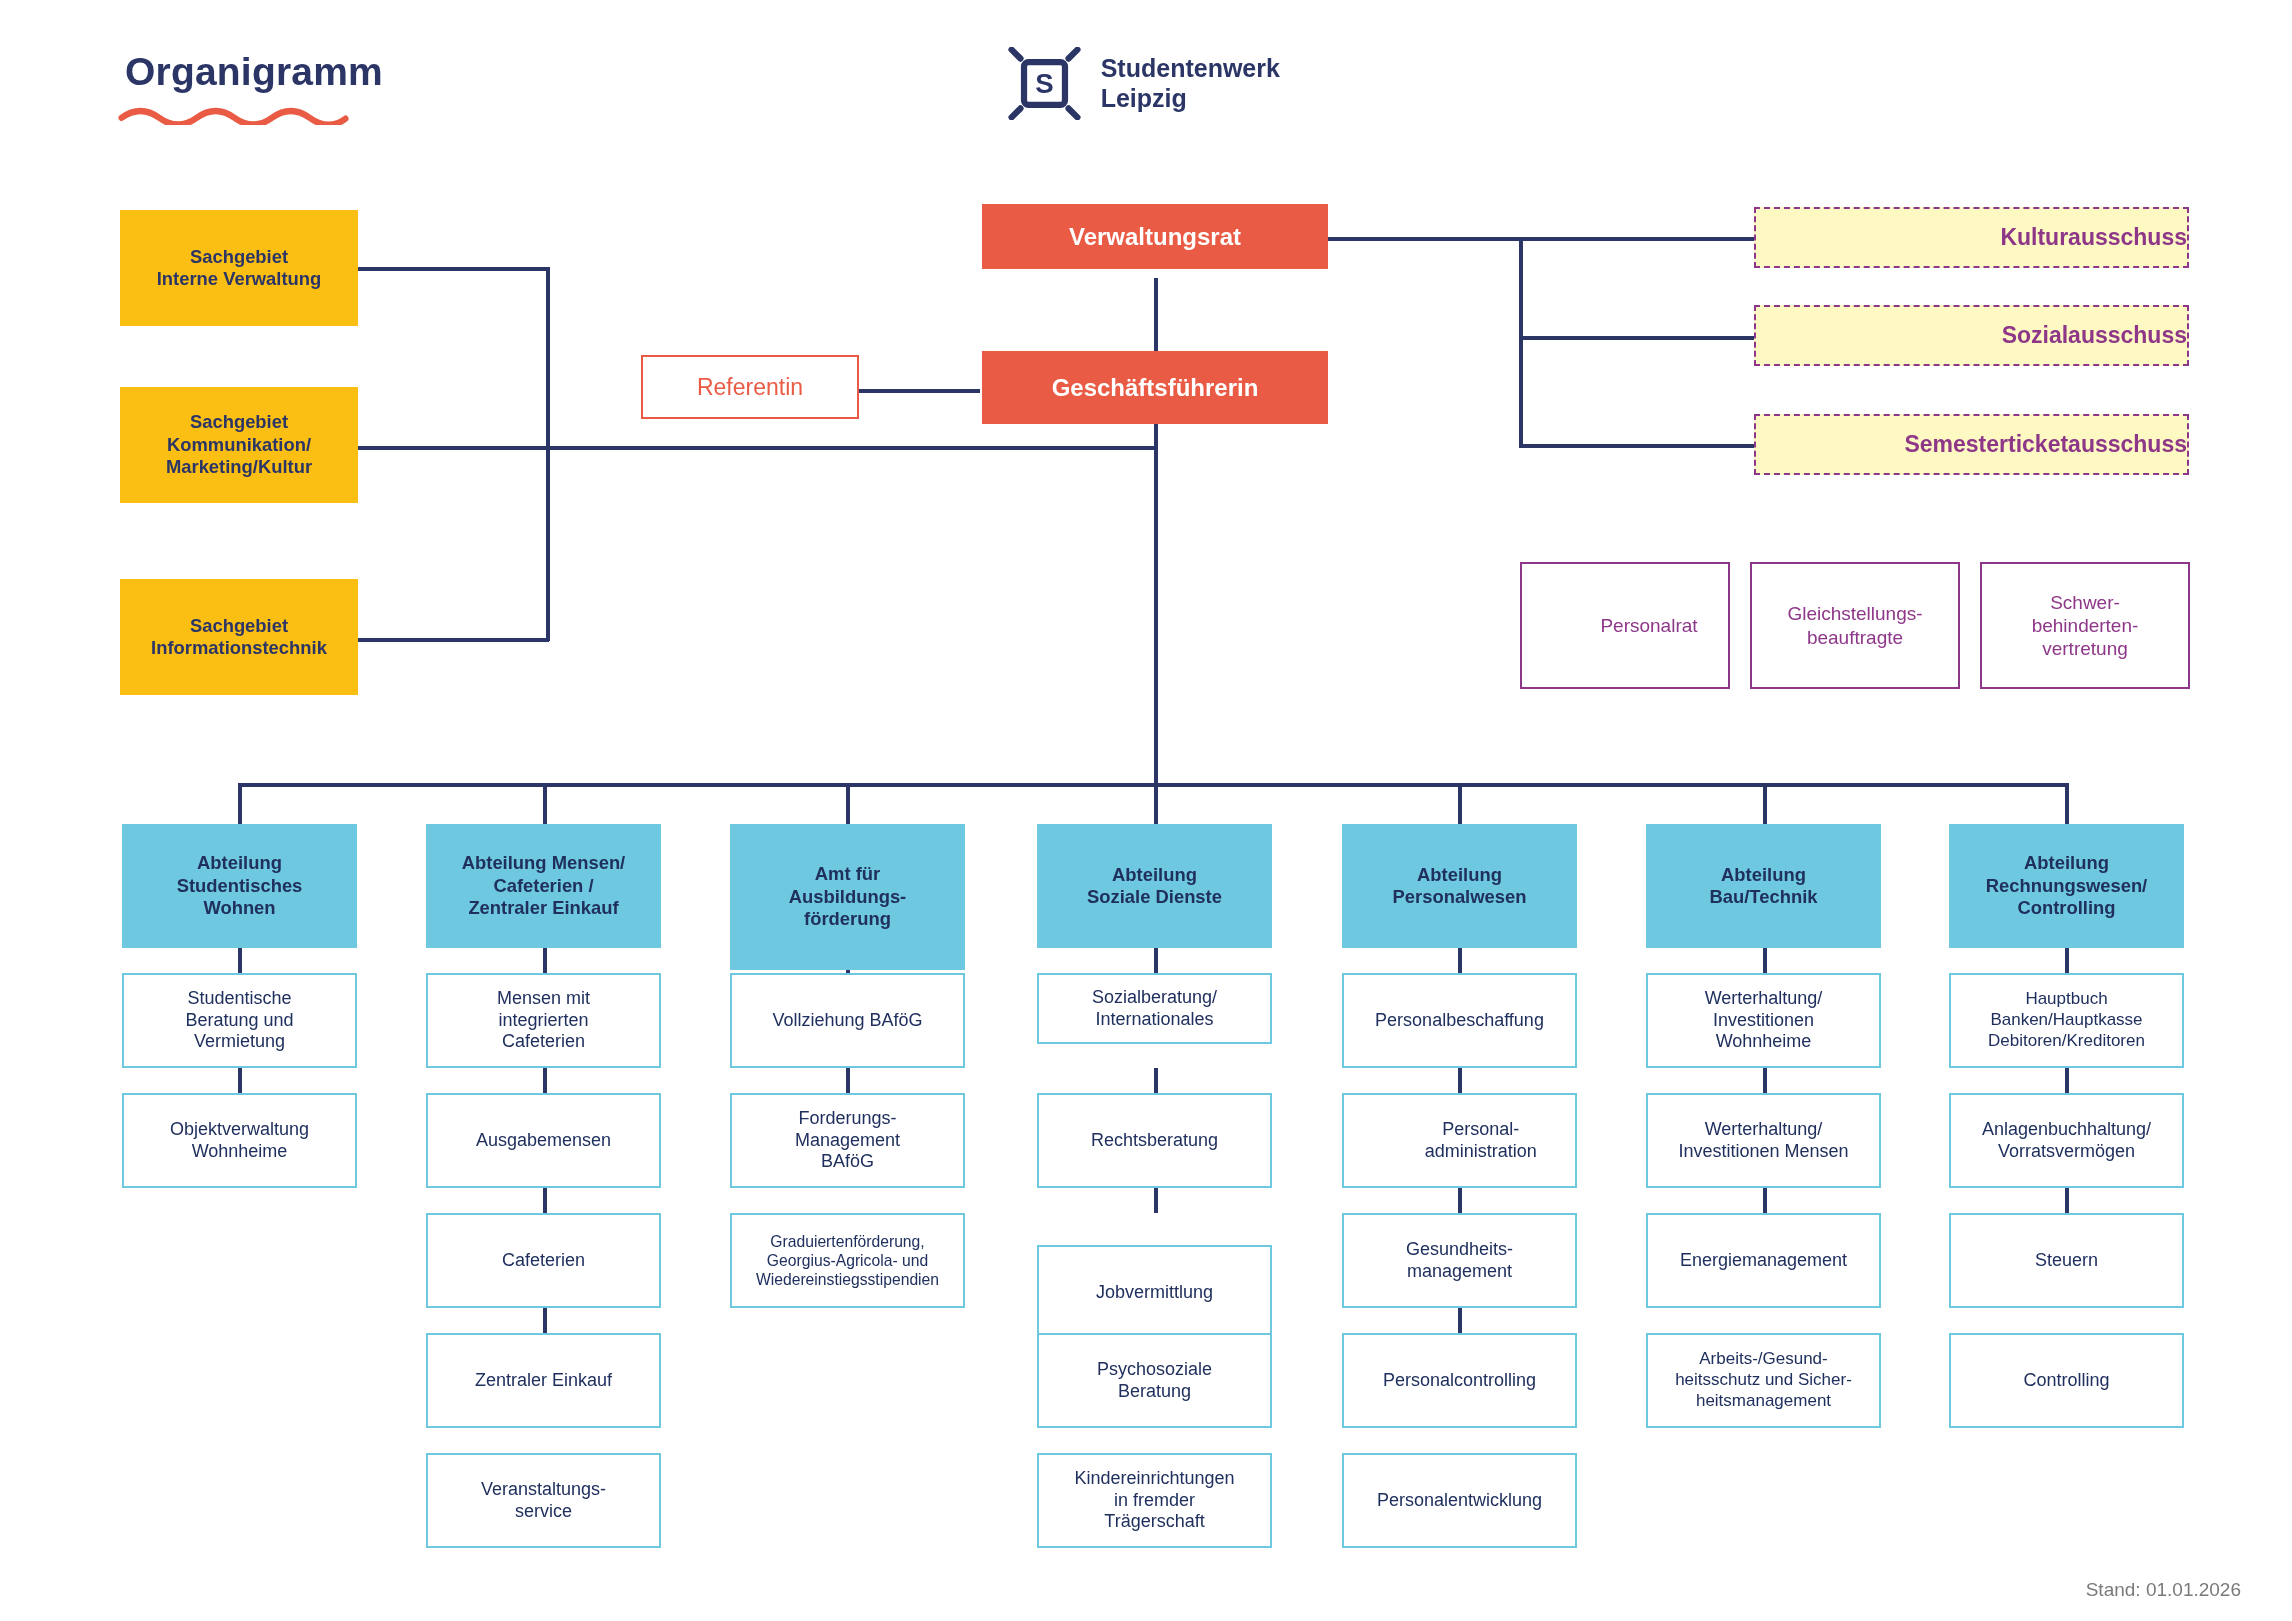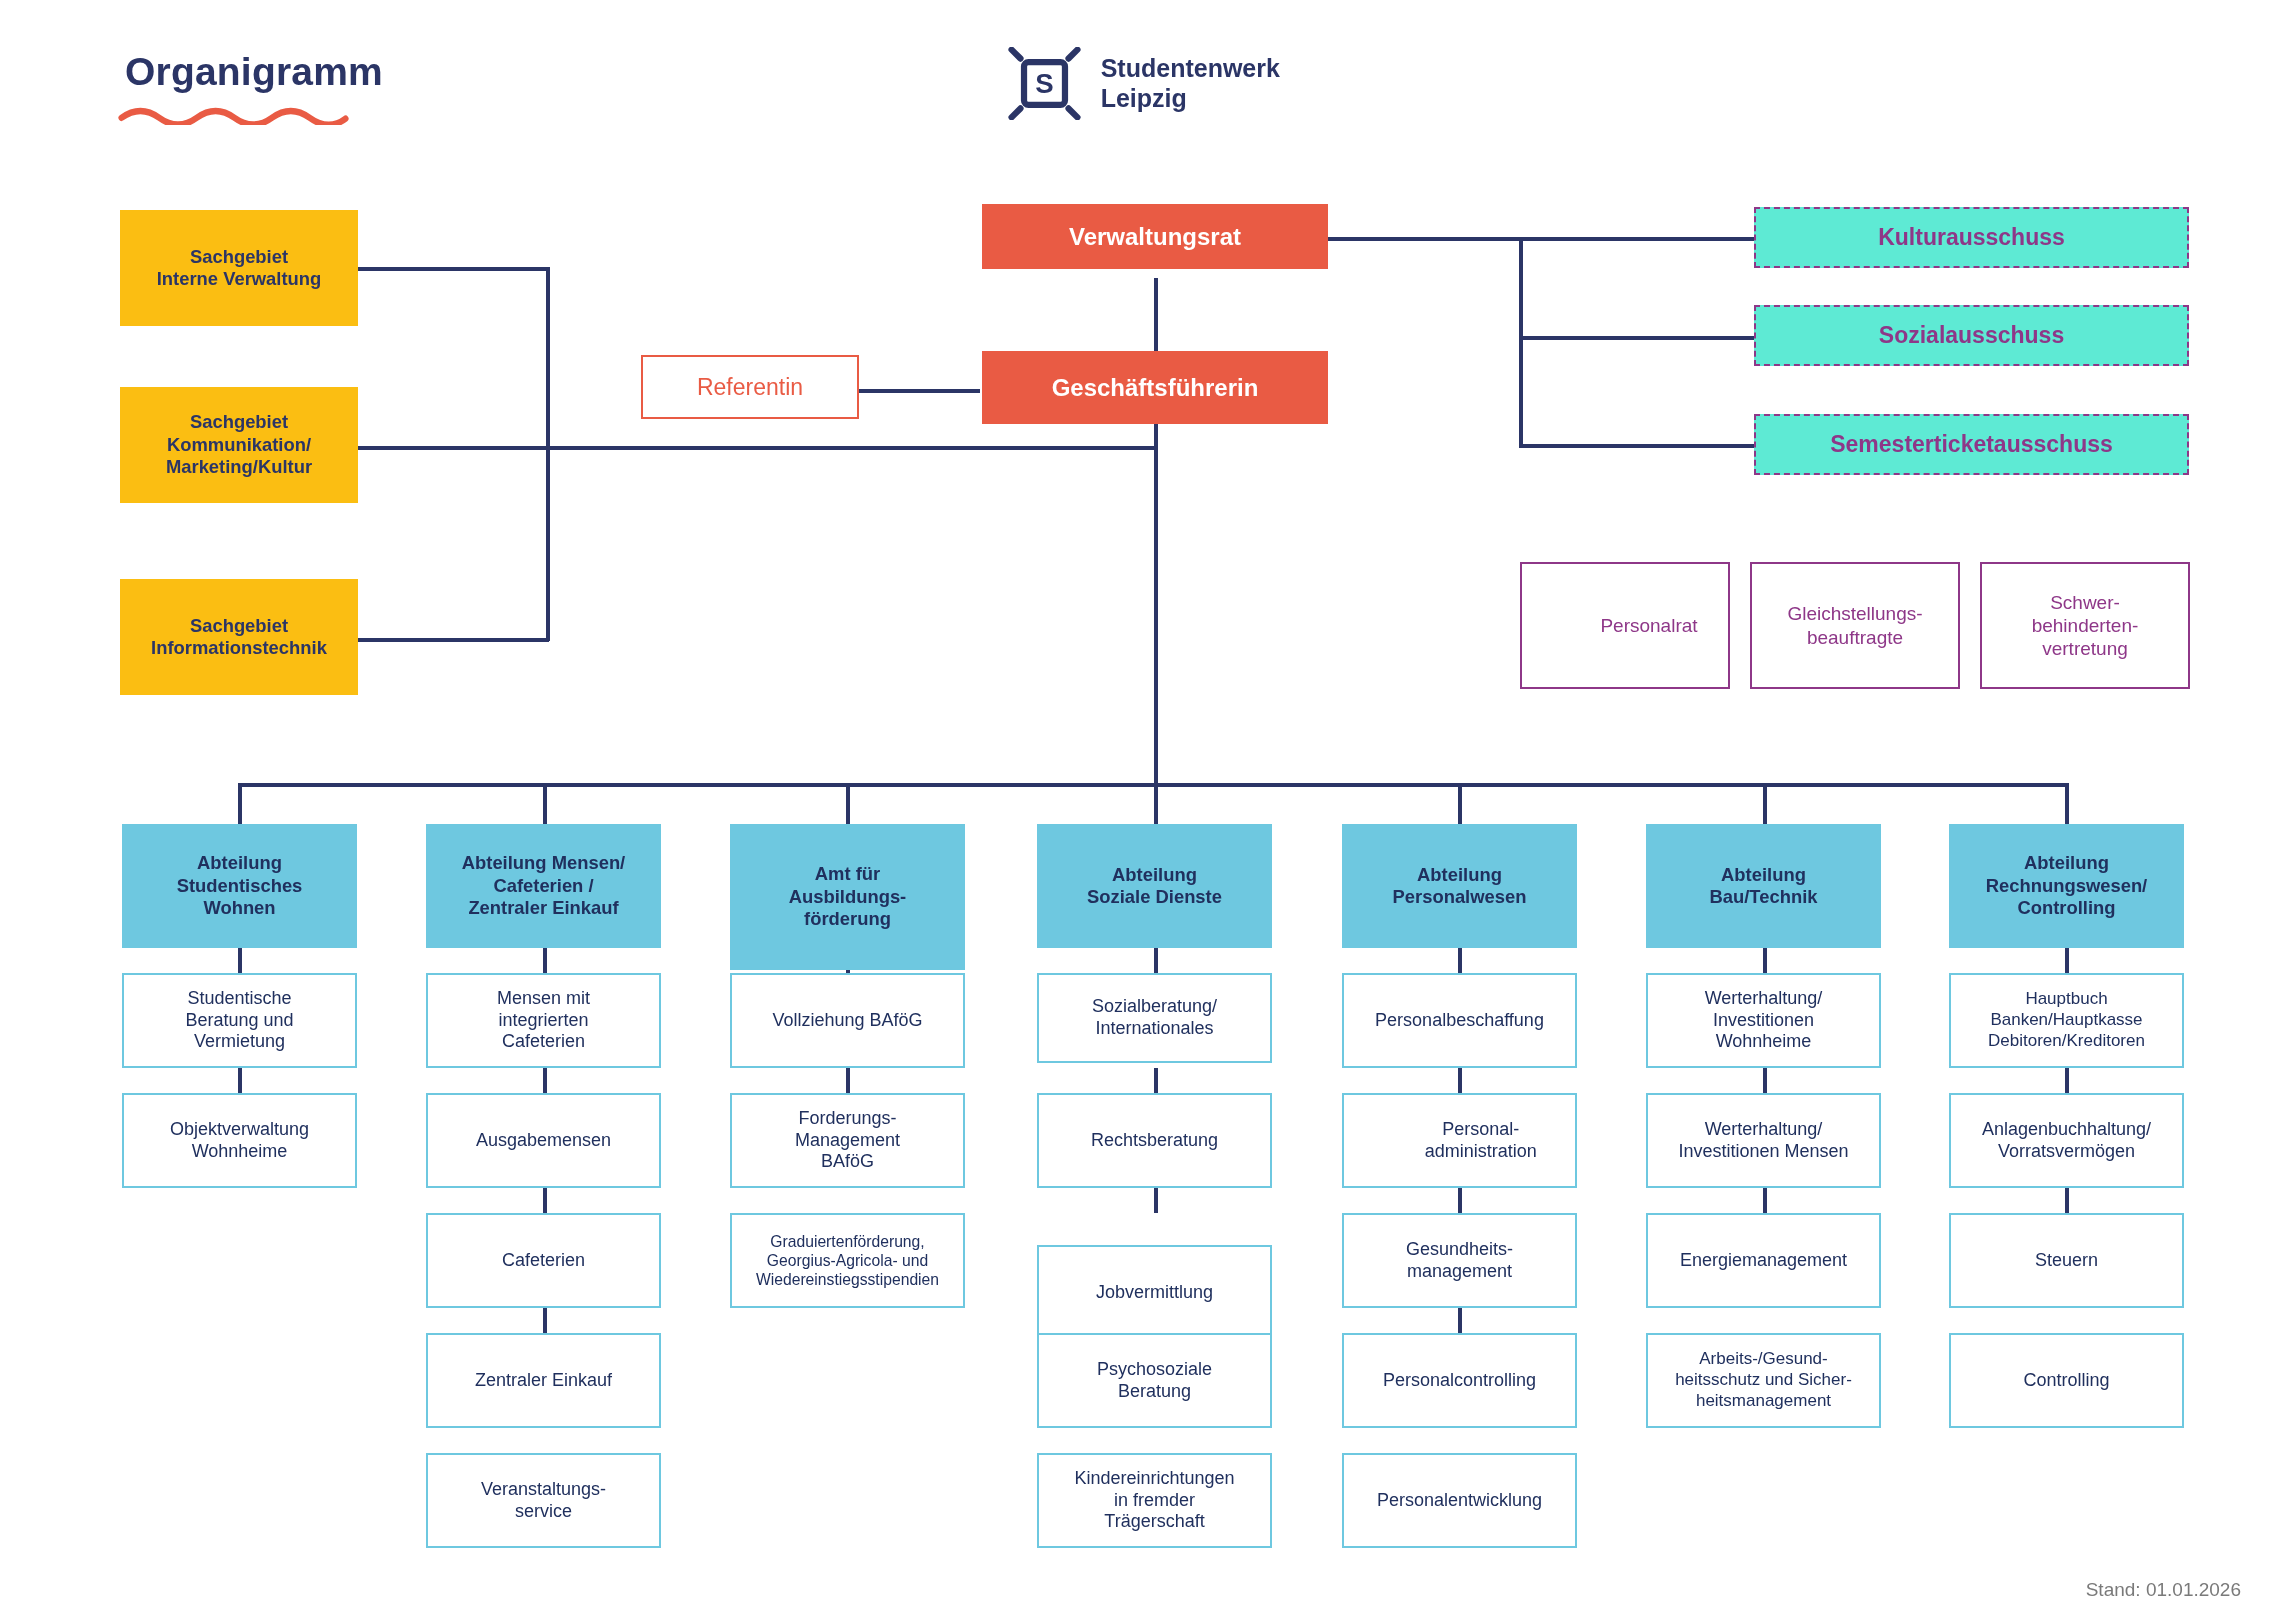--- a/index.html
+++ b/index.html
@@ -59,25 +59,26 @@
     font-weight:bold;
     font-size:24px;
   }
   .box-orange-outline{
     background:#ffffff;
     color:#E95B44;
     border:2.7px solid #E95B44;
     font-size:23px;
   }
   .box-purple-dashed{
-    background:#5eead4;
+    background:#fef9c3;
     color:#8E3788;
     border:2.7px dashed #8E3788;
     font-weight:bold;
     font-size:23px;
+    justify-content:flex-end;
   }
   .box-purple{
     background:#ffffff;
     color:#8E3788;
     border:2.7px solid #8E3788;
     font-size:19px;
   }
   .box-dept{
     background:#6EC8E0;
     color:#20305e;
@@ -286,21 +287,21 @@
   <div class="box box-sub" style="left:730px; top:1213px; width:235px; height:95px; font-size:15.7px;">
     <span>Graduiertenförderung,
 Georgius-Agricola- und
 Wiedereinstiegsstipendien</span>
   </div>
 
   <div class="box box-dept" style="left:1037px; top:824px; width:235px; height:124px;">
     <span>Abteilung
 Soziale Dienste</span>
   </div>
-  <div class="box box-sub" style="left:1037px; top:973px; width:235px; height:90px;">
+  <div class="box box-sub" style="left:1037px; top:973px; width:235px; height:71px;">
     <span>Sozialberatung/
 Internationales</span>
   </div>
   <div class="box box-sub" style="left:1037px; top:1093px; width:235px; height:95px;">
     <span>Rechtsberatung</span>
   </div>
   <div class="box box-sub" style="left:1037px; top:1213px; width:235px; height:95px;margin-top:32px;">
     <span>Jobvermittlung</span>
   </div>
   <div class="box box-sub" style="left:1037px; top:1333px; width:235px; height:95px;">

